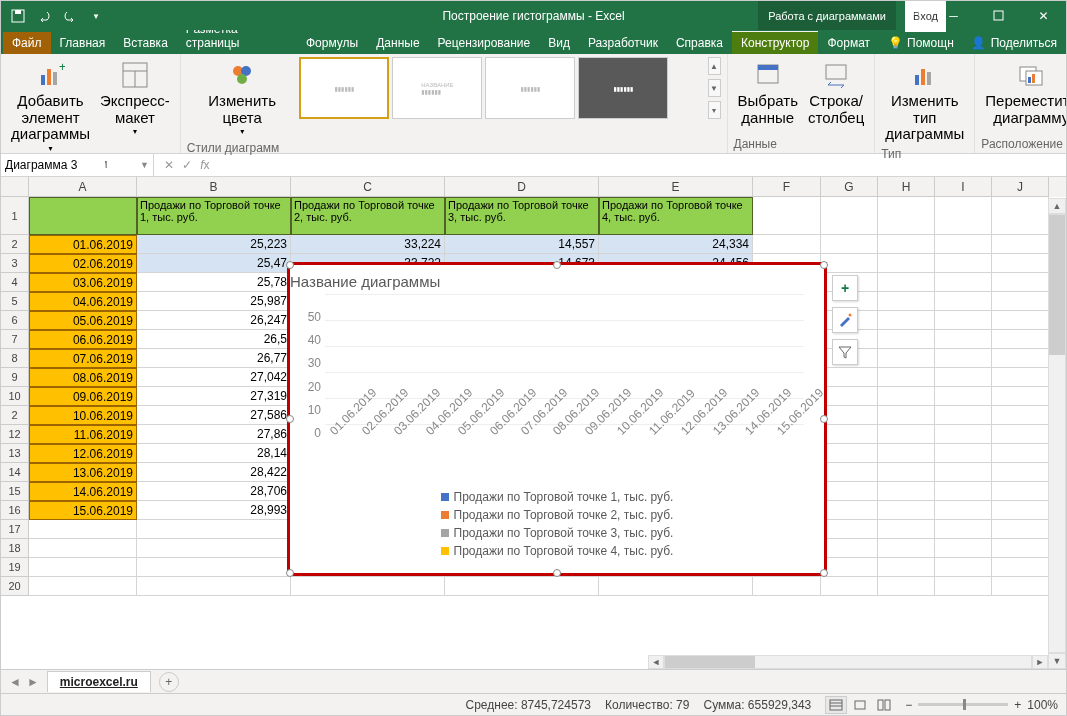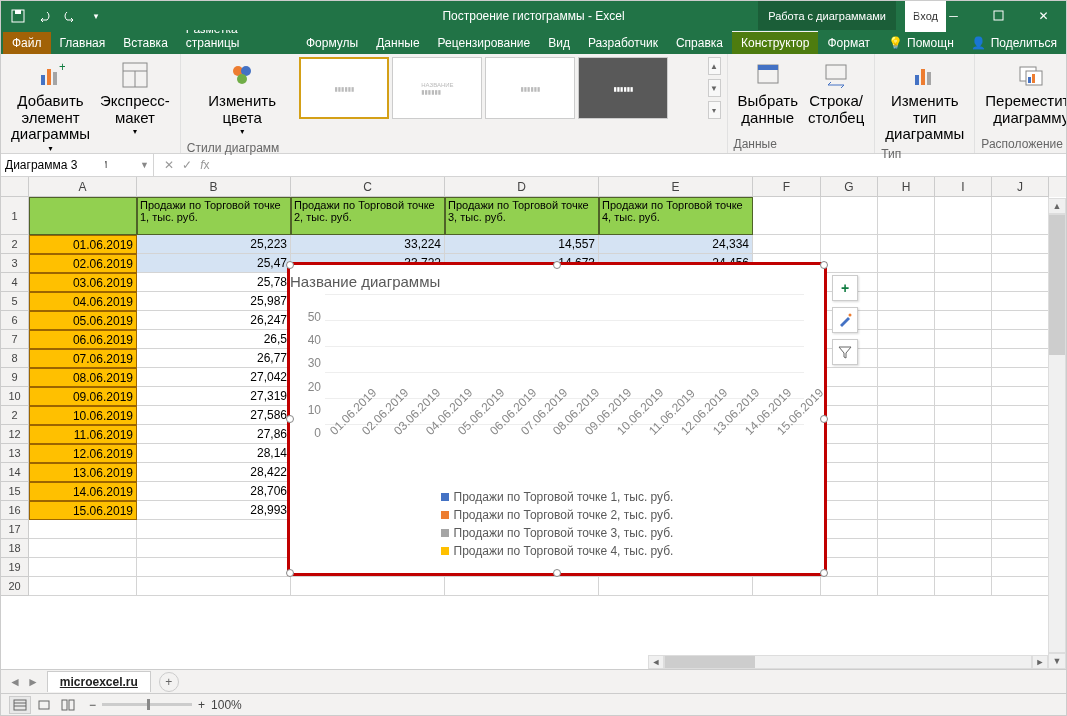--- a/index.html
+++ b/index.html
@@ -747,20 +747,25 @@
   <div class="hscroll">
       <div class="ar">◄</div>
       <div class="tr">
         <div class="th"></div>
       </div>
       <div class="ar">►</div>
     </div>
 </div>
 
 <div class="status">
+  <div class="aggs">
+    <span><span>Среднее:</span> <span>8745,724573</span></span>
+    <span><span>Количество:</span> <span>79</span></span>
+    <span><span>Сумма:</span> <span>655929,343</span></span>
+  </div>
   <div class="view-icons">
     <div class="on">
         <svg width="14" height="12">
           <rect x="1" y="1" width="12" height="10" stroke="#666" fill="none"></rect>
           <line x1="1" y1="4" x2="13" y2="4" stroke="#666"></line>
           <line x1="1" y1="7" x2="13" y2="7" stroke="#666"></line>
         </svg>
       </div>
     <div>
         <svg width="14" height="12">

